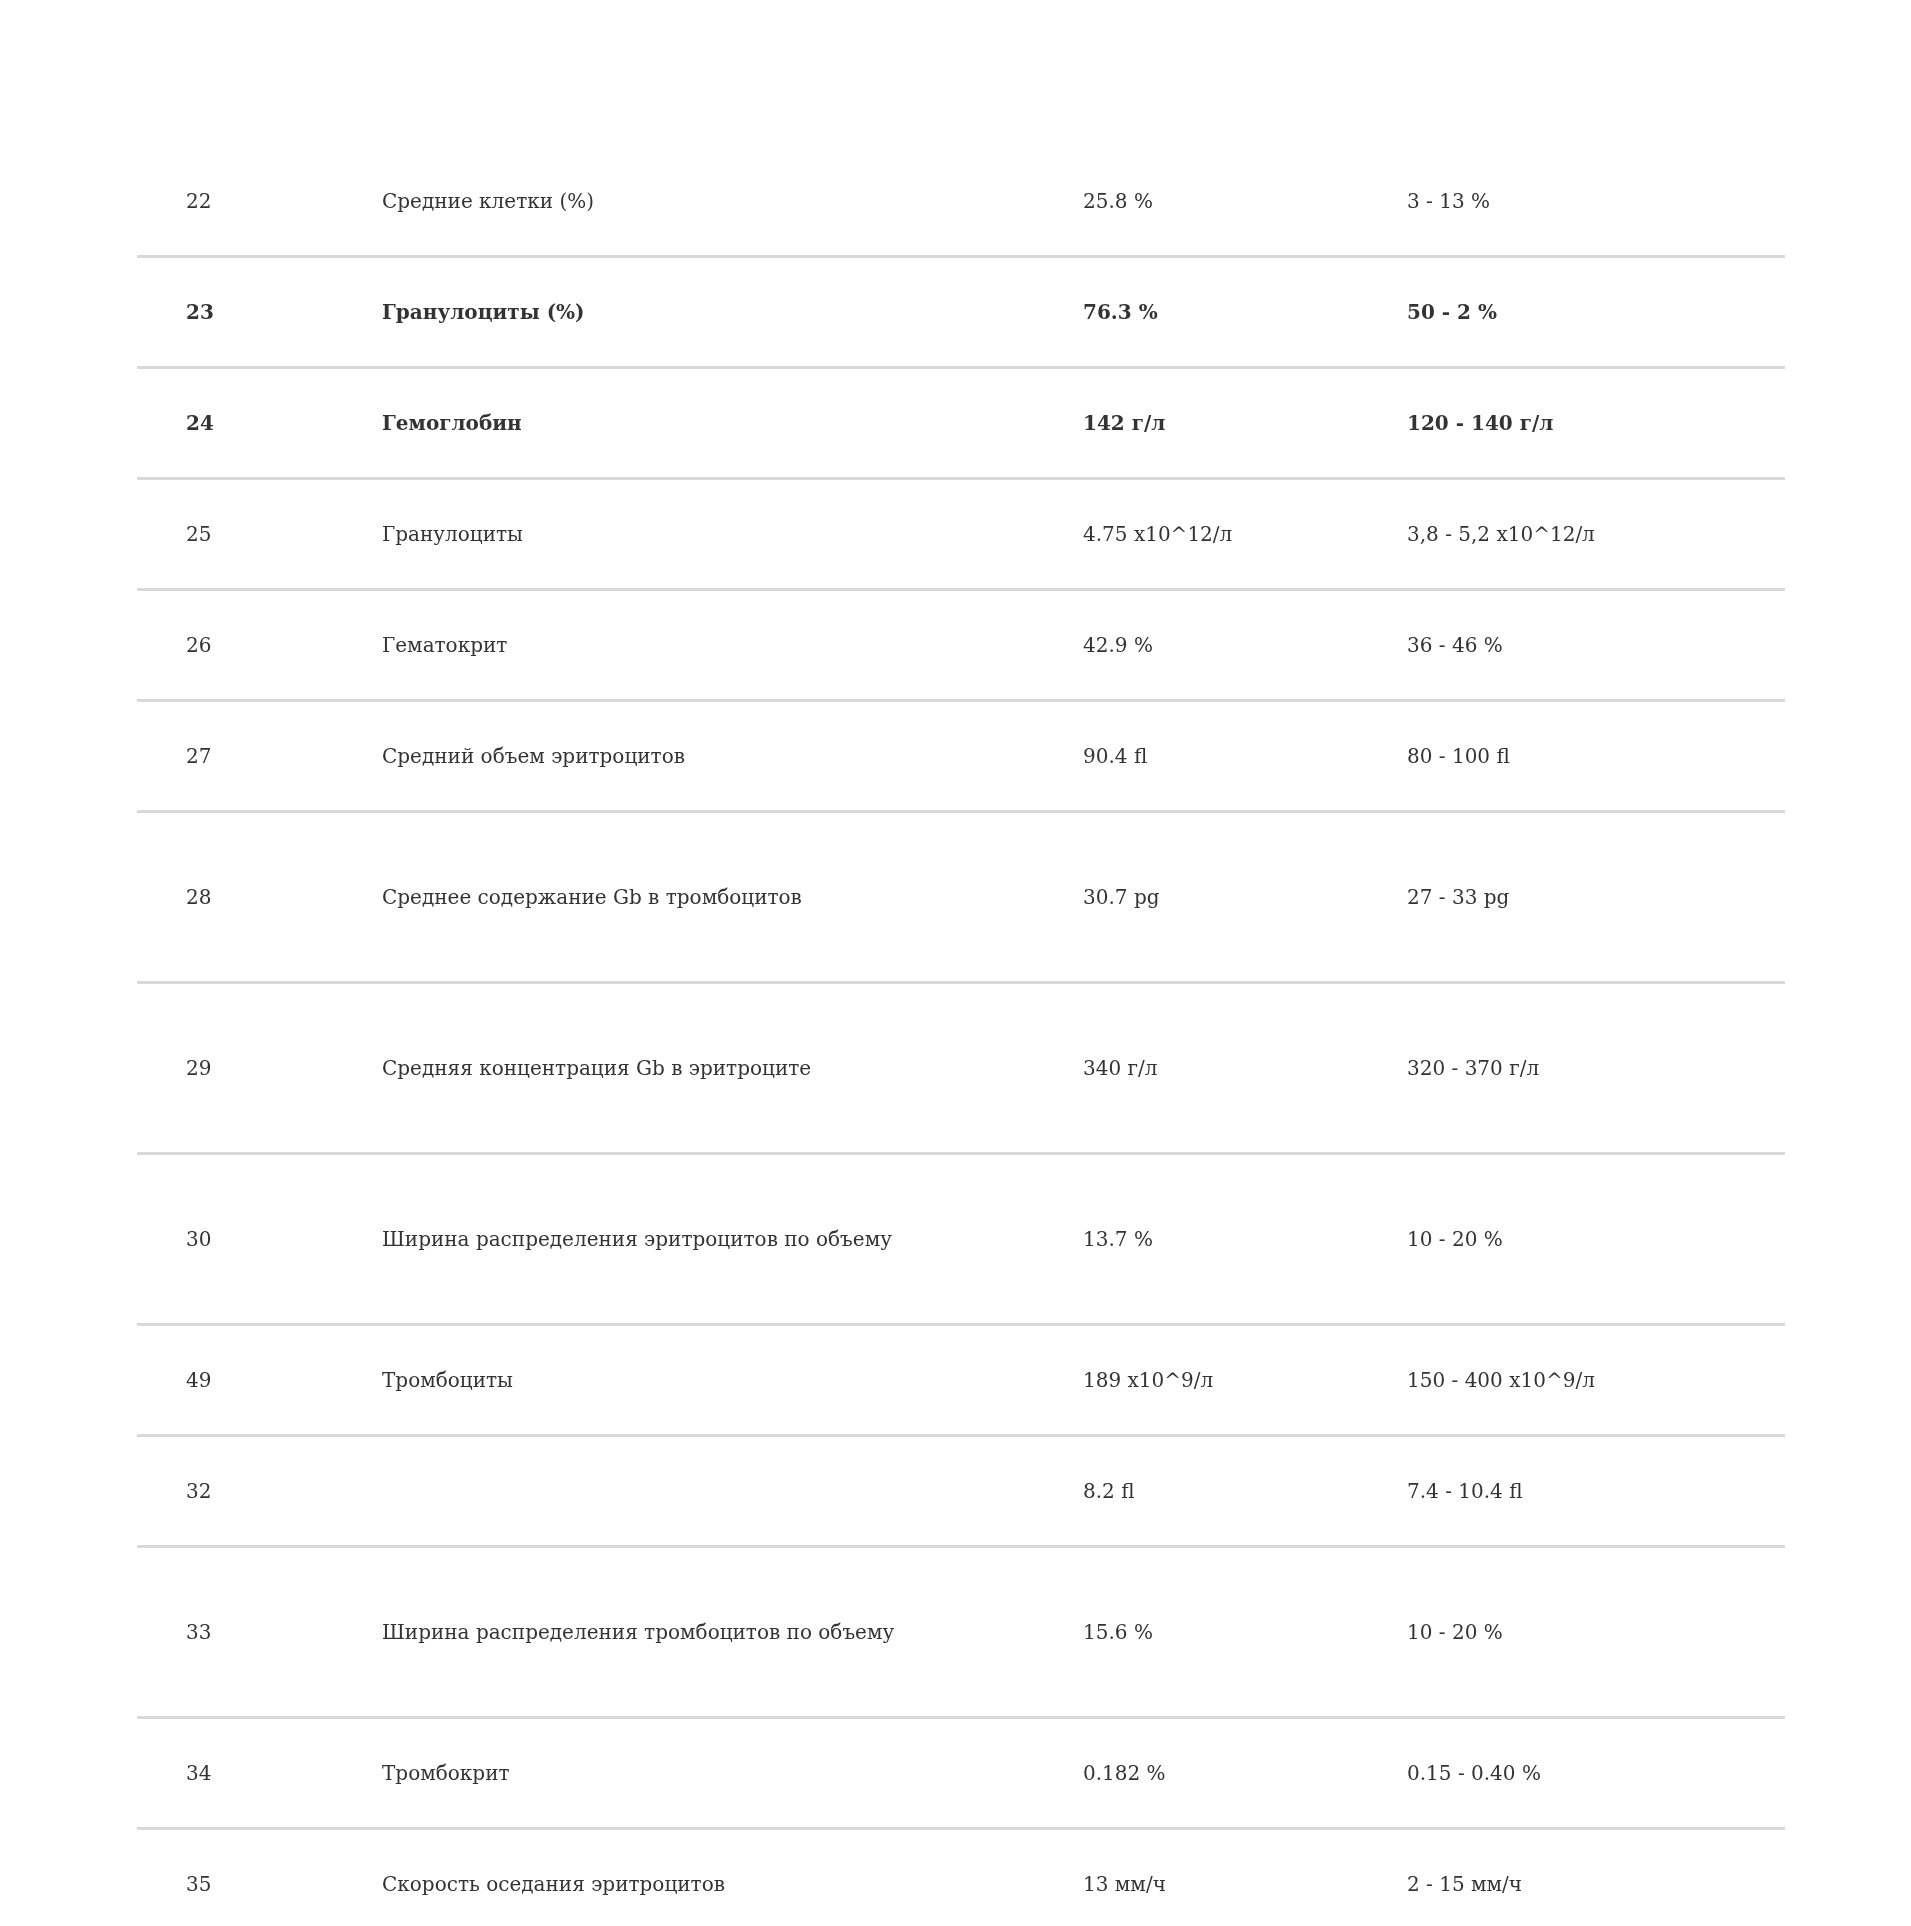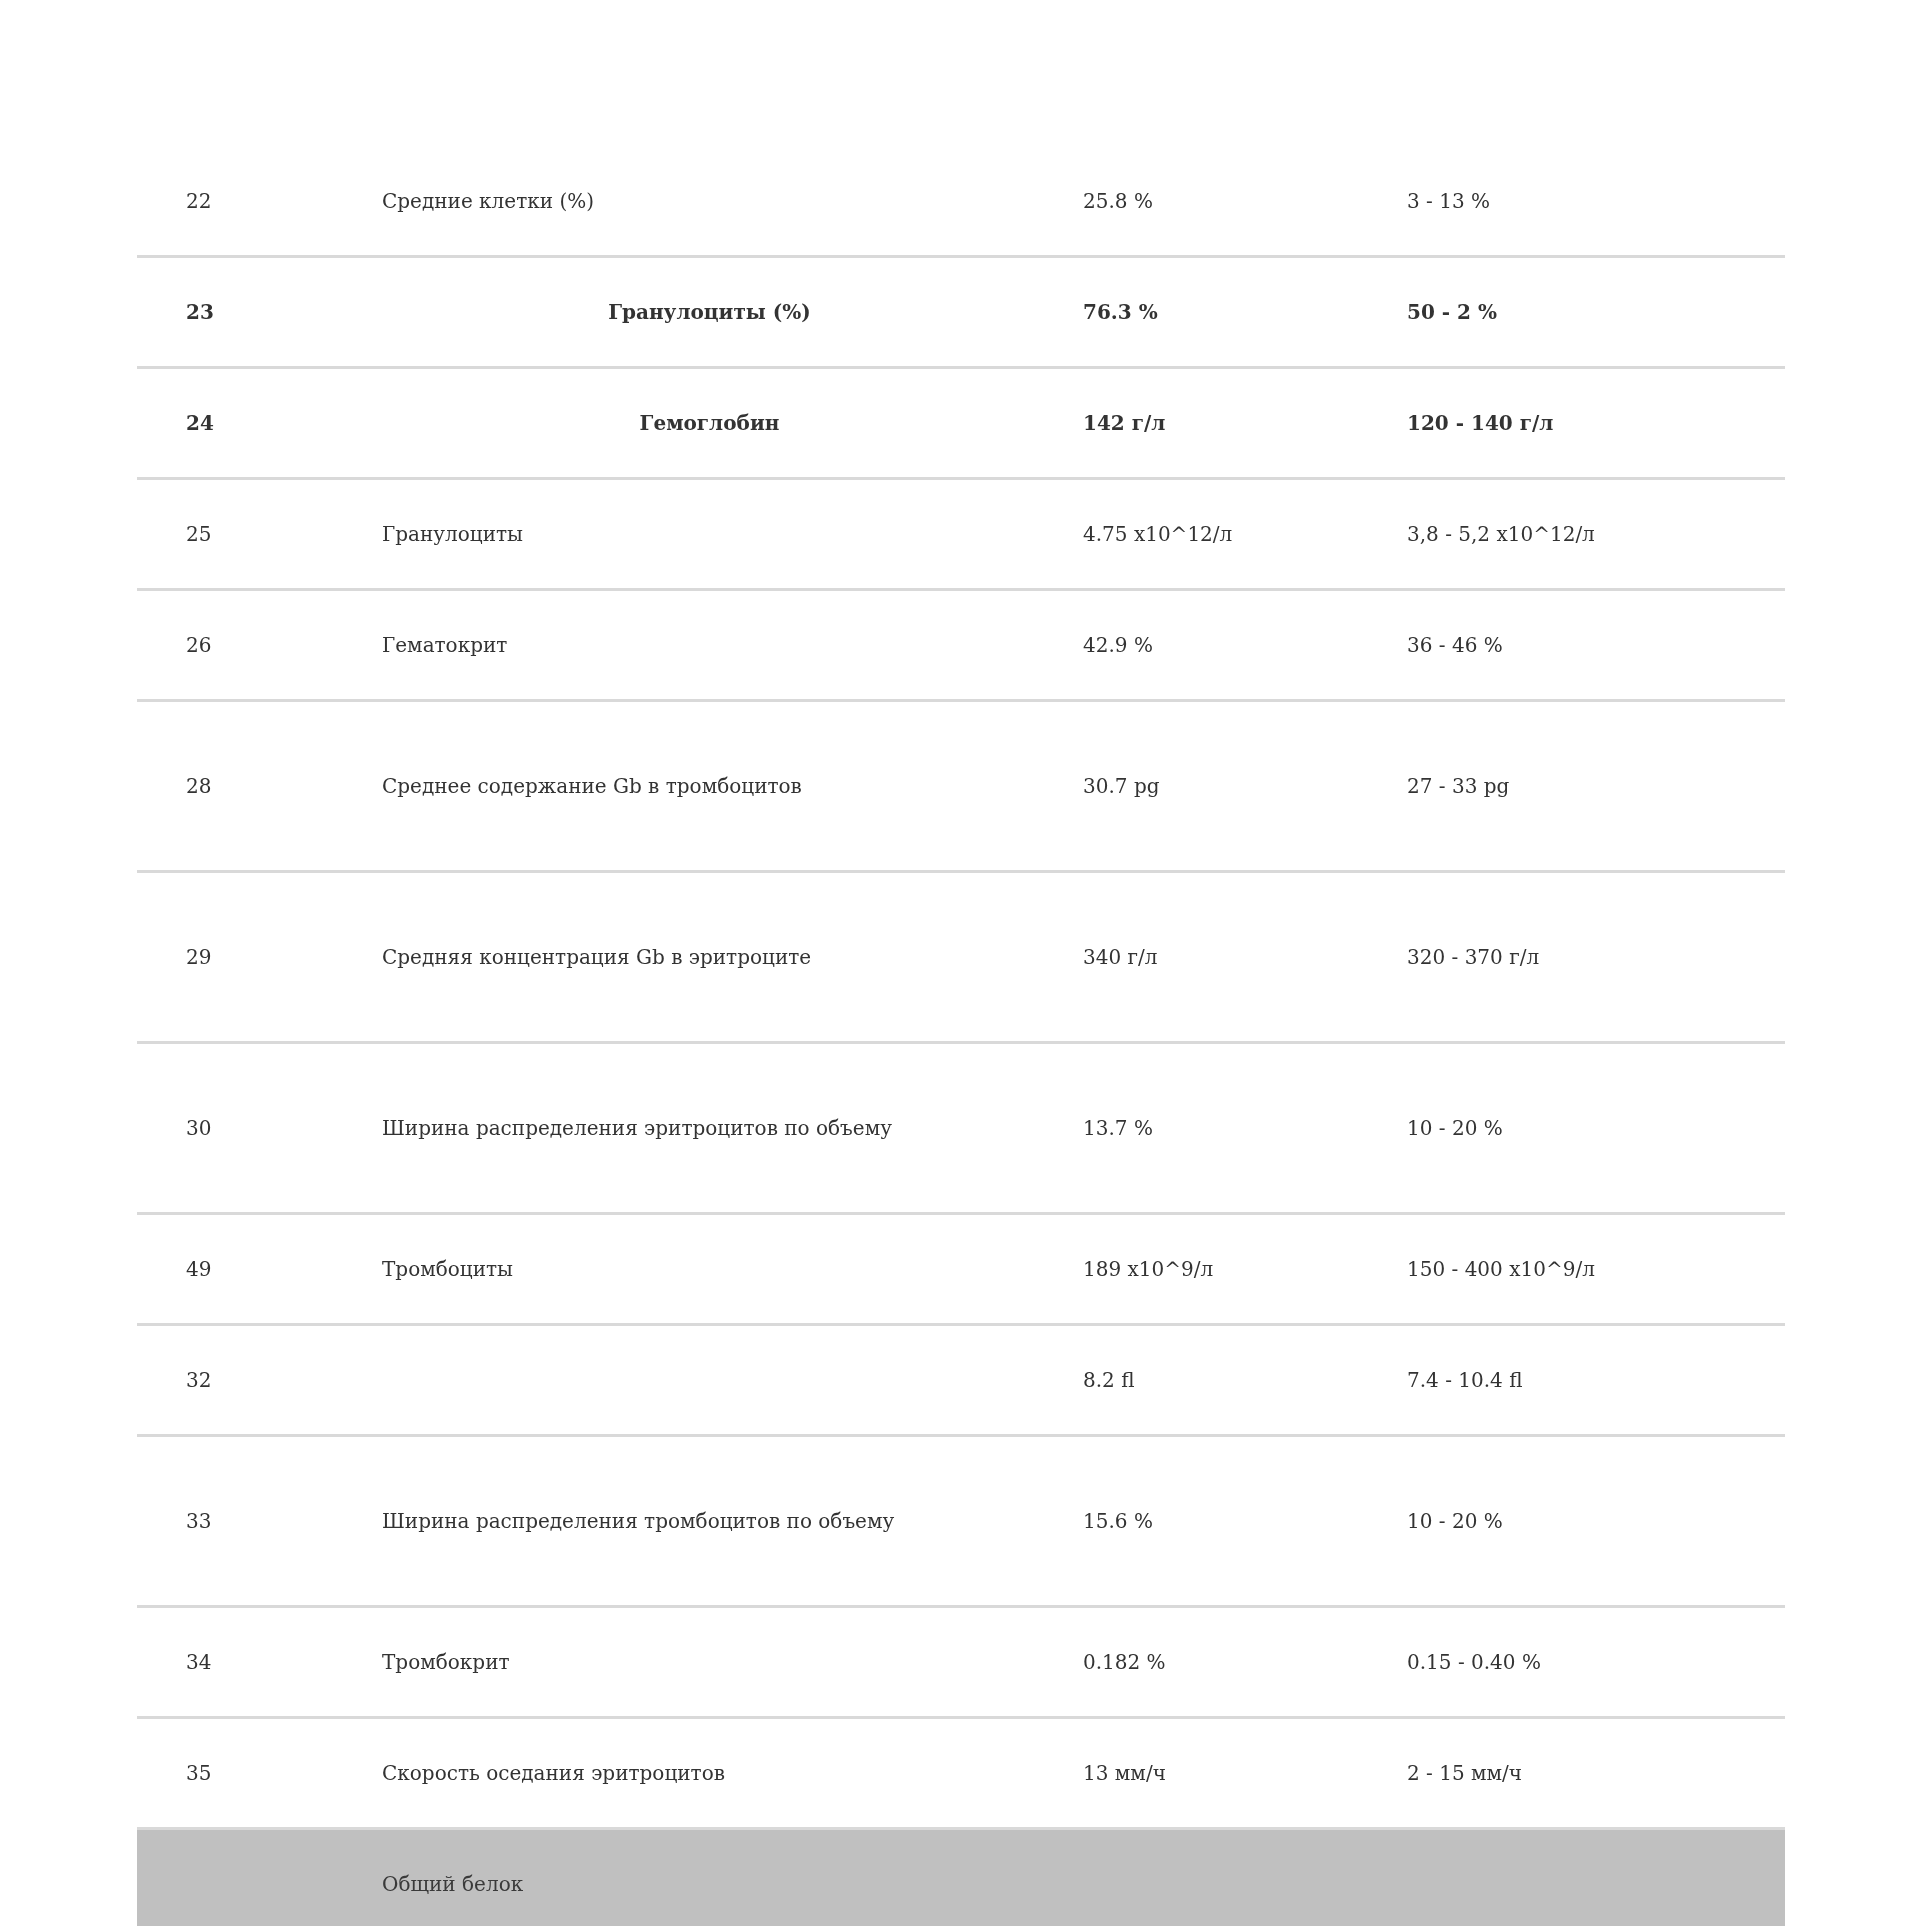--- a/index.html
+++ b/index.html
@@ -10,21 +10,21 @@
          border-bottom: 3.5px solid #d9d9d9; box-sizing: border-box; }
   .row.single { height: 111px; }
   .row.first { height: 112px; }
   .row.double { height: 171px; }
   .row.section { height: 110px; background: #c0c0c0; }
   .cell { position: absolute; font-size: 20px; line-height: 42px; }
   .c-num { left: 49px; }
   .c-name { left: 245px; width: 655px; }
   .c-val { left: 946px; }
   .c-ref { left: 1270px; }
-  .bold .cell { font-weight: bold; text-align: center; }
+  .bold .cell { font-weight: bold; }
   .section .c-name { color: #3a3a3a; }
 </style>
 </head>
 <body>
 
 <div class="table">
   <div class="row first">
     <span class="cell c-num">22</span>
     <span class="cell c-name">Средние клетки (%)</span>
     <span class="cell c-val">25.8 %</span>
@@ -46,20 +46,26 @@
     <span class="cell c-num">25</span>
     <span class="cell c-name">Гранулоциты</span>
     <span class="cell c-val">4.75 x10^12/л</span>
     <span class="cell c-ref">3,8 - 5,2 x10^12/л</span>
   </div>
   <div class="row single">
     <span class="cell c-num">26</span>
     <span class="cell c-name">Гематокрит</span>
     <span class="cell c-val">42.9 %</span>
     <span class="cell c-ref">36 - 46 %</span>
+  </div>
+  <div class="row single">
+    <span class="cell c-num">27</span>
+    <span class="cell c-name">Средний объем эритроцитов</span>
+    <span class="cell c-val">90.4 fl</span>
+    <span class="cell c-ref">80 - 100 fl</span>
   </div>
   <div class="row double">
     <span class="cell c-num">28</span>
     <span class="cell c-name">Среднее содержание Gb в тромбоцитов</span>
     <span class="cell c-val">30.7 pg</span>
     <span class="cell c-ref">27 - 33 pg</span>
   </div>
   <div class="row double">
     <span class="cell c-num">29</span>
     <span class="cell c-name">Средняя концентрация Gb в эритроците</span>

